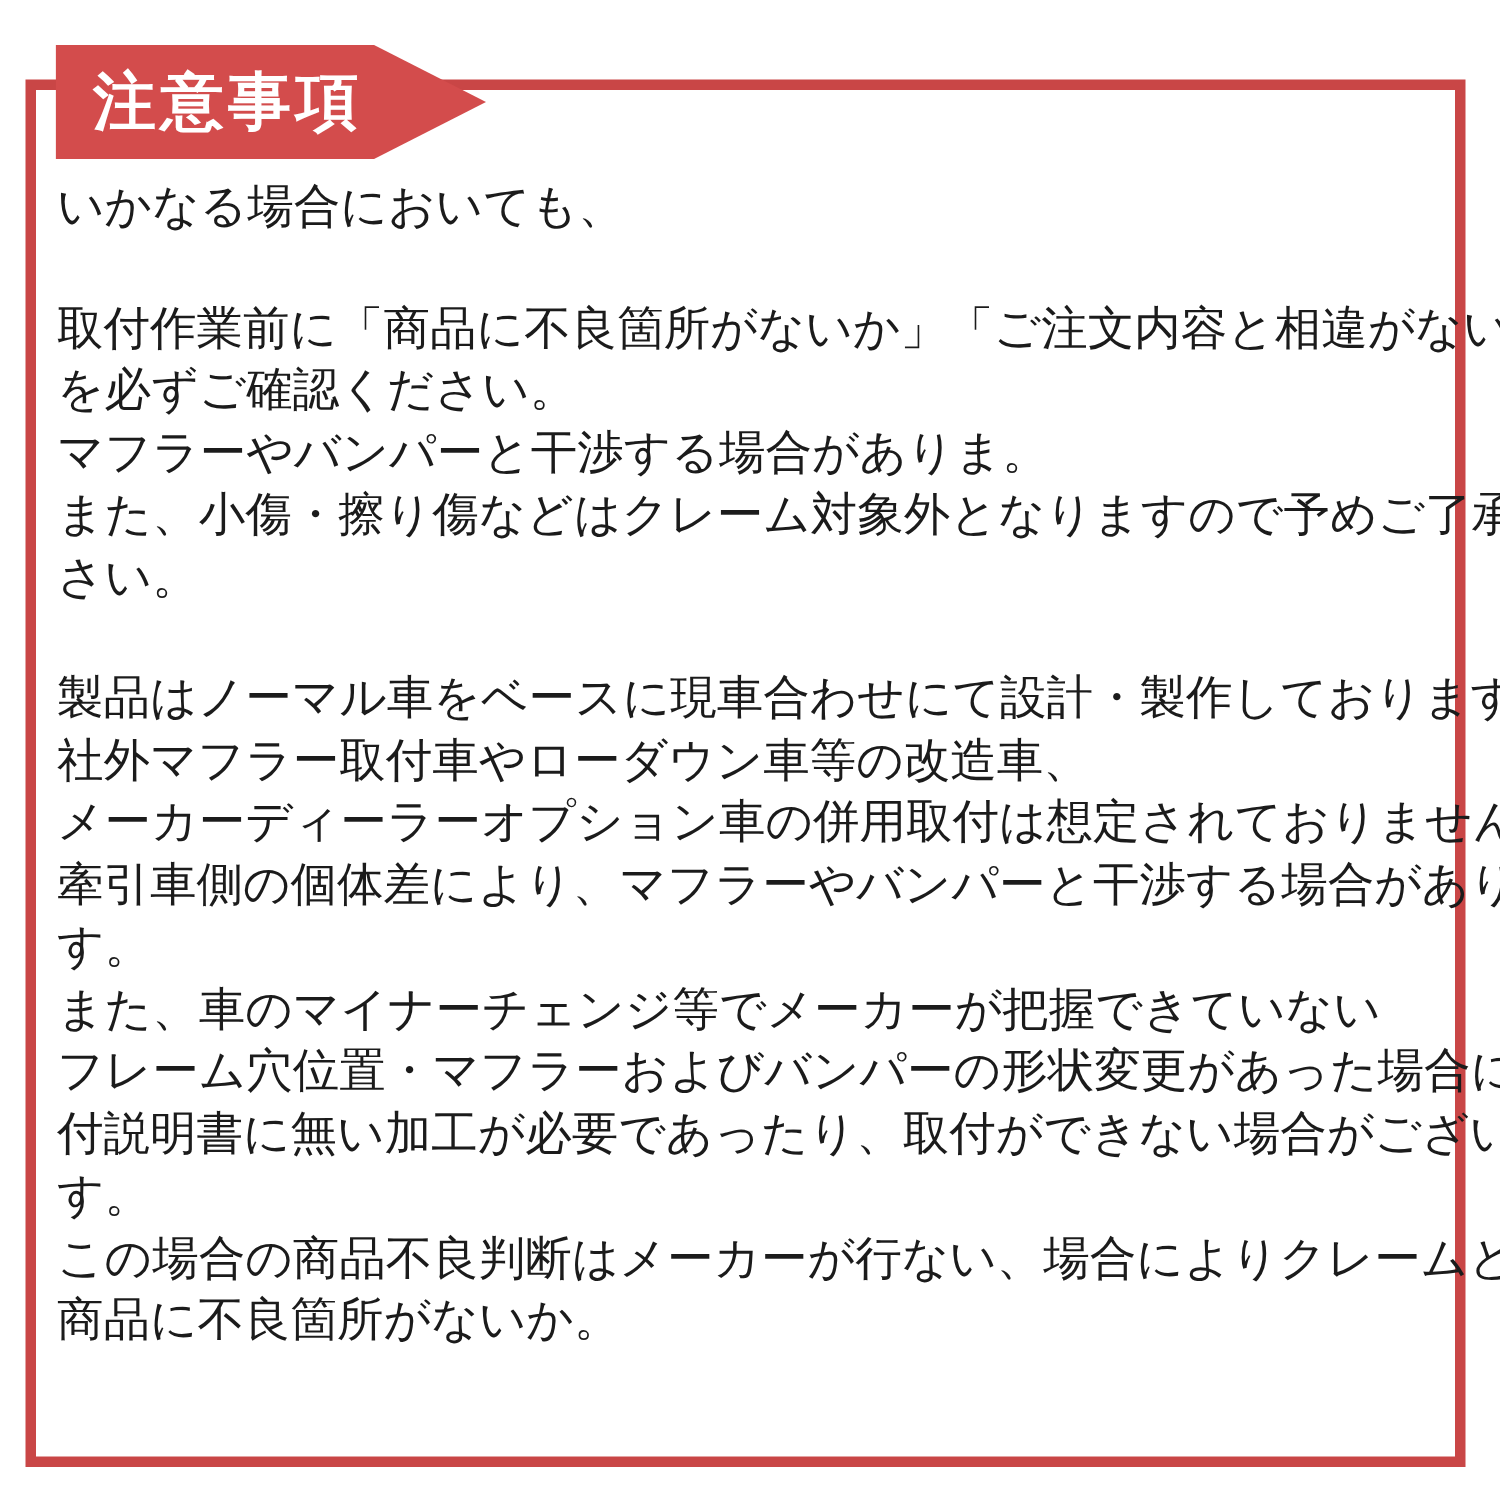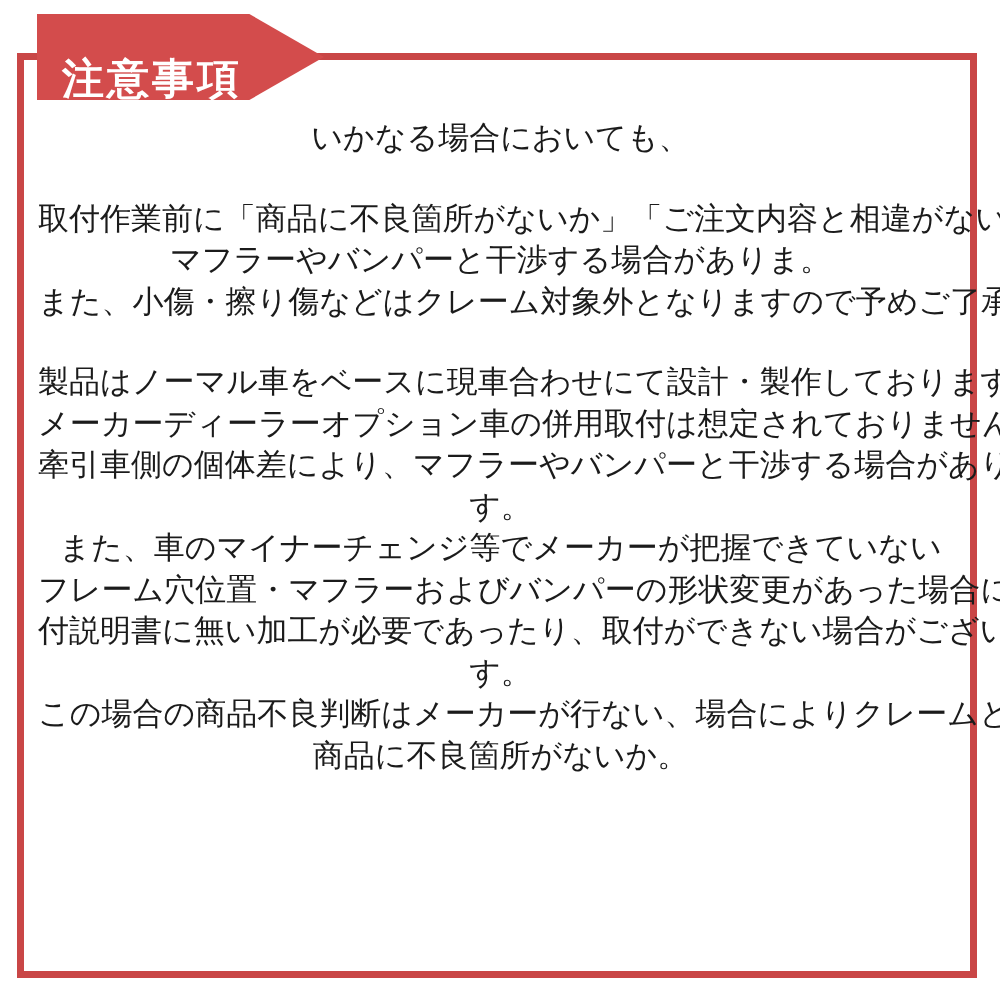--- a/index.html
+++ b/index.html
@@ -18,26 +18,26 @@
   .frame {
     position: absolute;
     left: 17px; top: 53px;
     width: 960px; height: 925px;
     border: 7px solid #c94646;
     background: transparent;
   }
   
   .ribbon {
     position: absolute;
-    left: 37px; top: 14px;
-    width: 287px; height: 86px;
+    left: 37px; top: 30px;
+    width: 287px; height: 76px;
     background: #d34c4c;
     clip-path: polygon(0% 0%, 74% 0%, 100% 50%, 74% 100%, 0% 100%);
     display: flex;
-    align-items: flex-end;
+    align-items: center;
     z-index: 2;
   }
   .ribbon-title {
     color: #ffffff;
     font-size: 42px;
     font-weight: bold;
     letter-spacing: 3px;
     padding-left: 25px;
     line-height: 1;
     white-space: nowrap;
@@ -47,47 +47,50 @@
     position: absolute;
     left: 38px; top: 117px;
     width: 925px;
     color: #1b1b1b;
     font-size: 31px;
     line-height: 41.5px;
     z-index: 1;
   }
   .para { margin-bottom: 39px; }
   .para:last-child { margin-bottom: 0; }
-  .line { white-space: nowrap; text-align: center; }
+  .line { white-space: nowrap; }
 </style>
 </head>
 <body>
 
 <div class="page">
 
   <div class="frame"></div>
 
   <div class="ribbon">
     <span class="ribbon-title">注意事項</span>
   </div>
 
   <div class="notice-body">
 
     <div class="para">
       <div class="line">いかなる場合においても、</div>
     </div>
 
     <div class="para">
       <div class="line">取付作業前に「商品に不良箇所がないか」「ご注文内容と相違がないか」</div>
+      <div class="line">を必ずご確認ください。</div>
       <div class="line">マフラーやバンパーと干渉する場合がありま。</div>
       <div class="line">また、小傷・擦り傷などはクレーム対象外となりますので予めご了承くだ</div>
+      <div class="line">さい。</div>
     </div>
 
     <div class="para">
       <div class="line">製品はノーマル車をベースに現車合わせにて設計・製作しております。</div>
+      <div class="line">社外マフラー取付車やローダウン車等の改造車、</div>
       <div class="line">メーカーディーラーオプション車の併用取付は想定されておりません。</div>
       <div class="line">牽引車側の個体差により、マフラーやバンパーと干渉する場合がありま</div>
       <div class="line">す。</div>
       <div class="line">また、車のマイナーチェンジ等でメーカーが把握できていない</div>
       <div class="line">フレーム穴位置・マフラーおよびバンパーの形状変更があった場合に、取</div>
       <div class="line">付説明書に無い加工が必要であったり、取付ができない場合がございま</div>
       <div class="line">す。</div>
       <div class="line">この場合の商品不良判断はメーカーが行ない、場合によりクレームとな</div>
       <div class="line">商品に不良箇所がないか。</div>
     </div>

